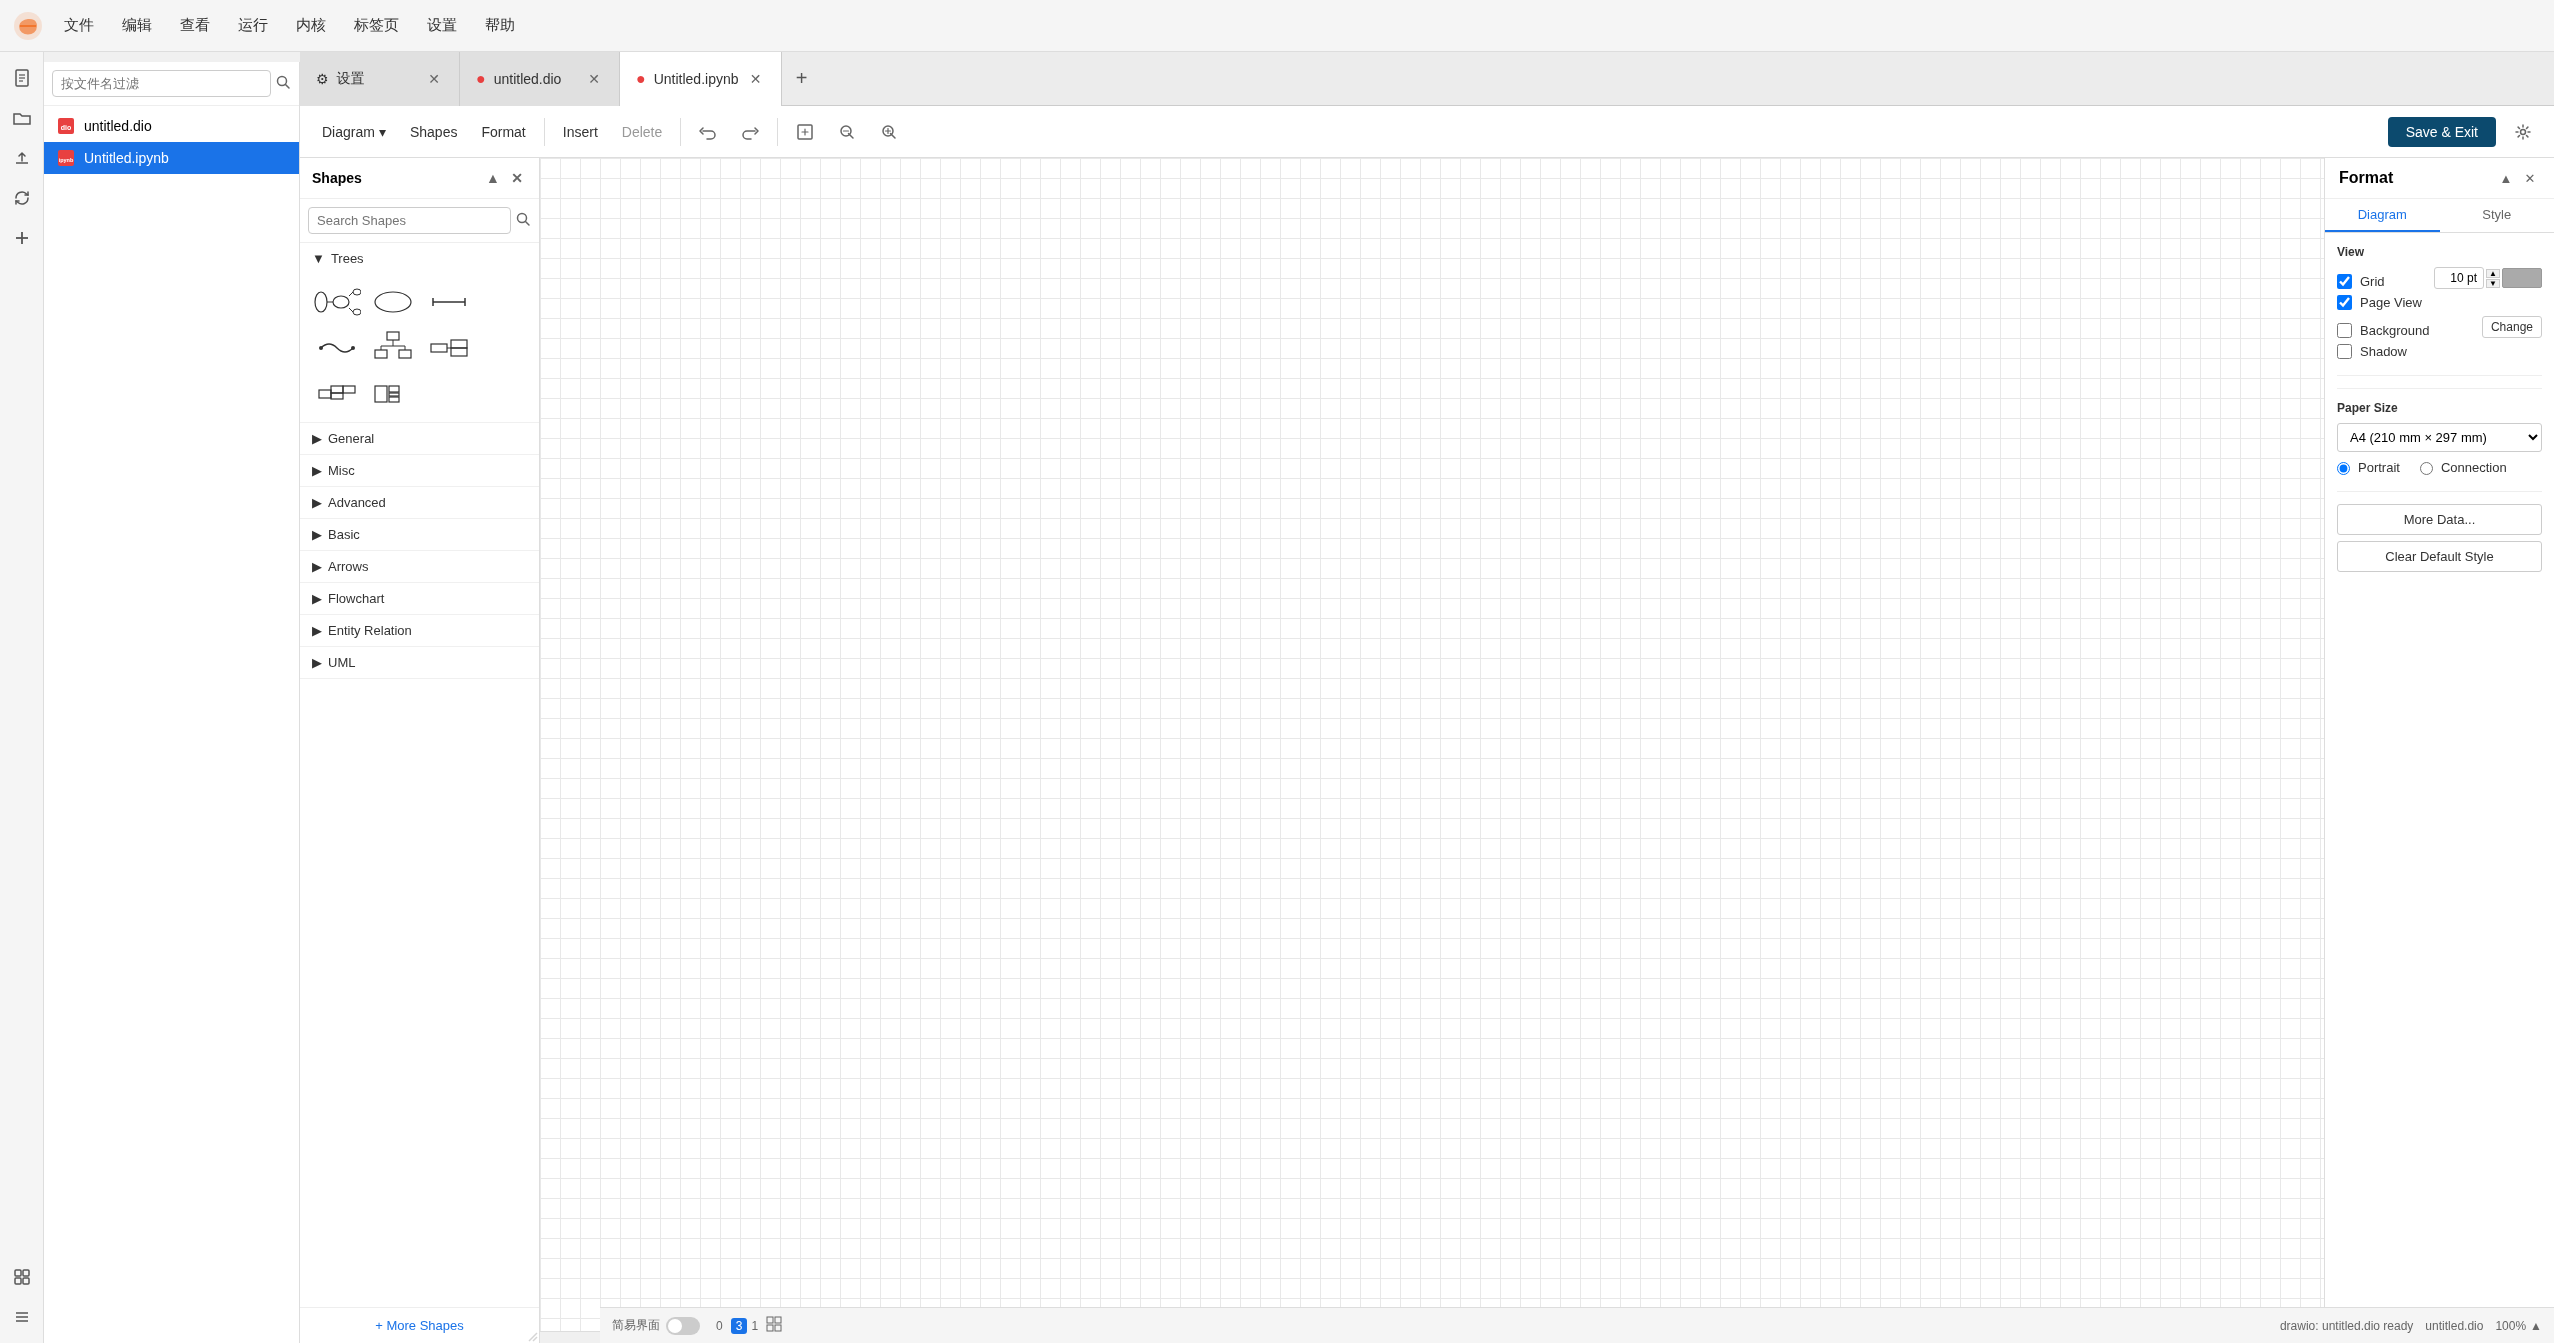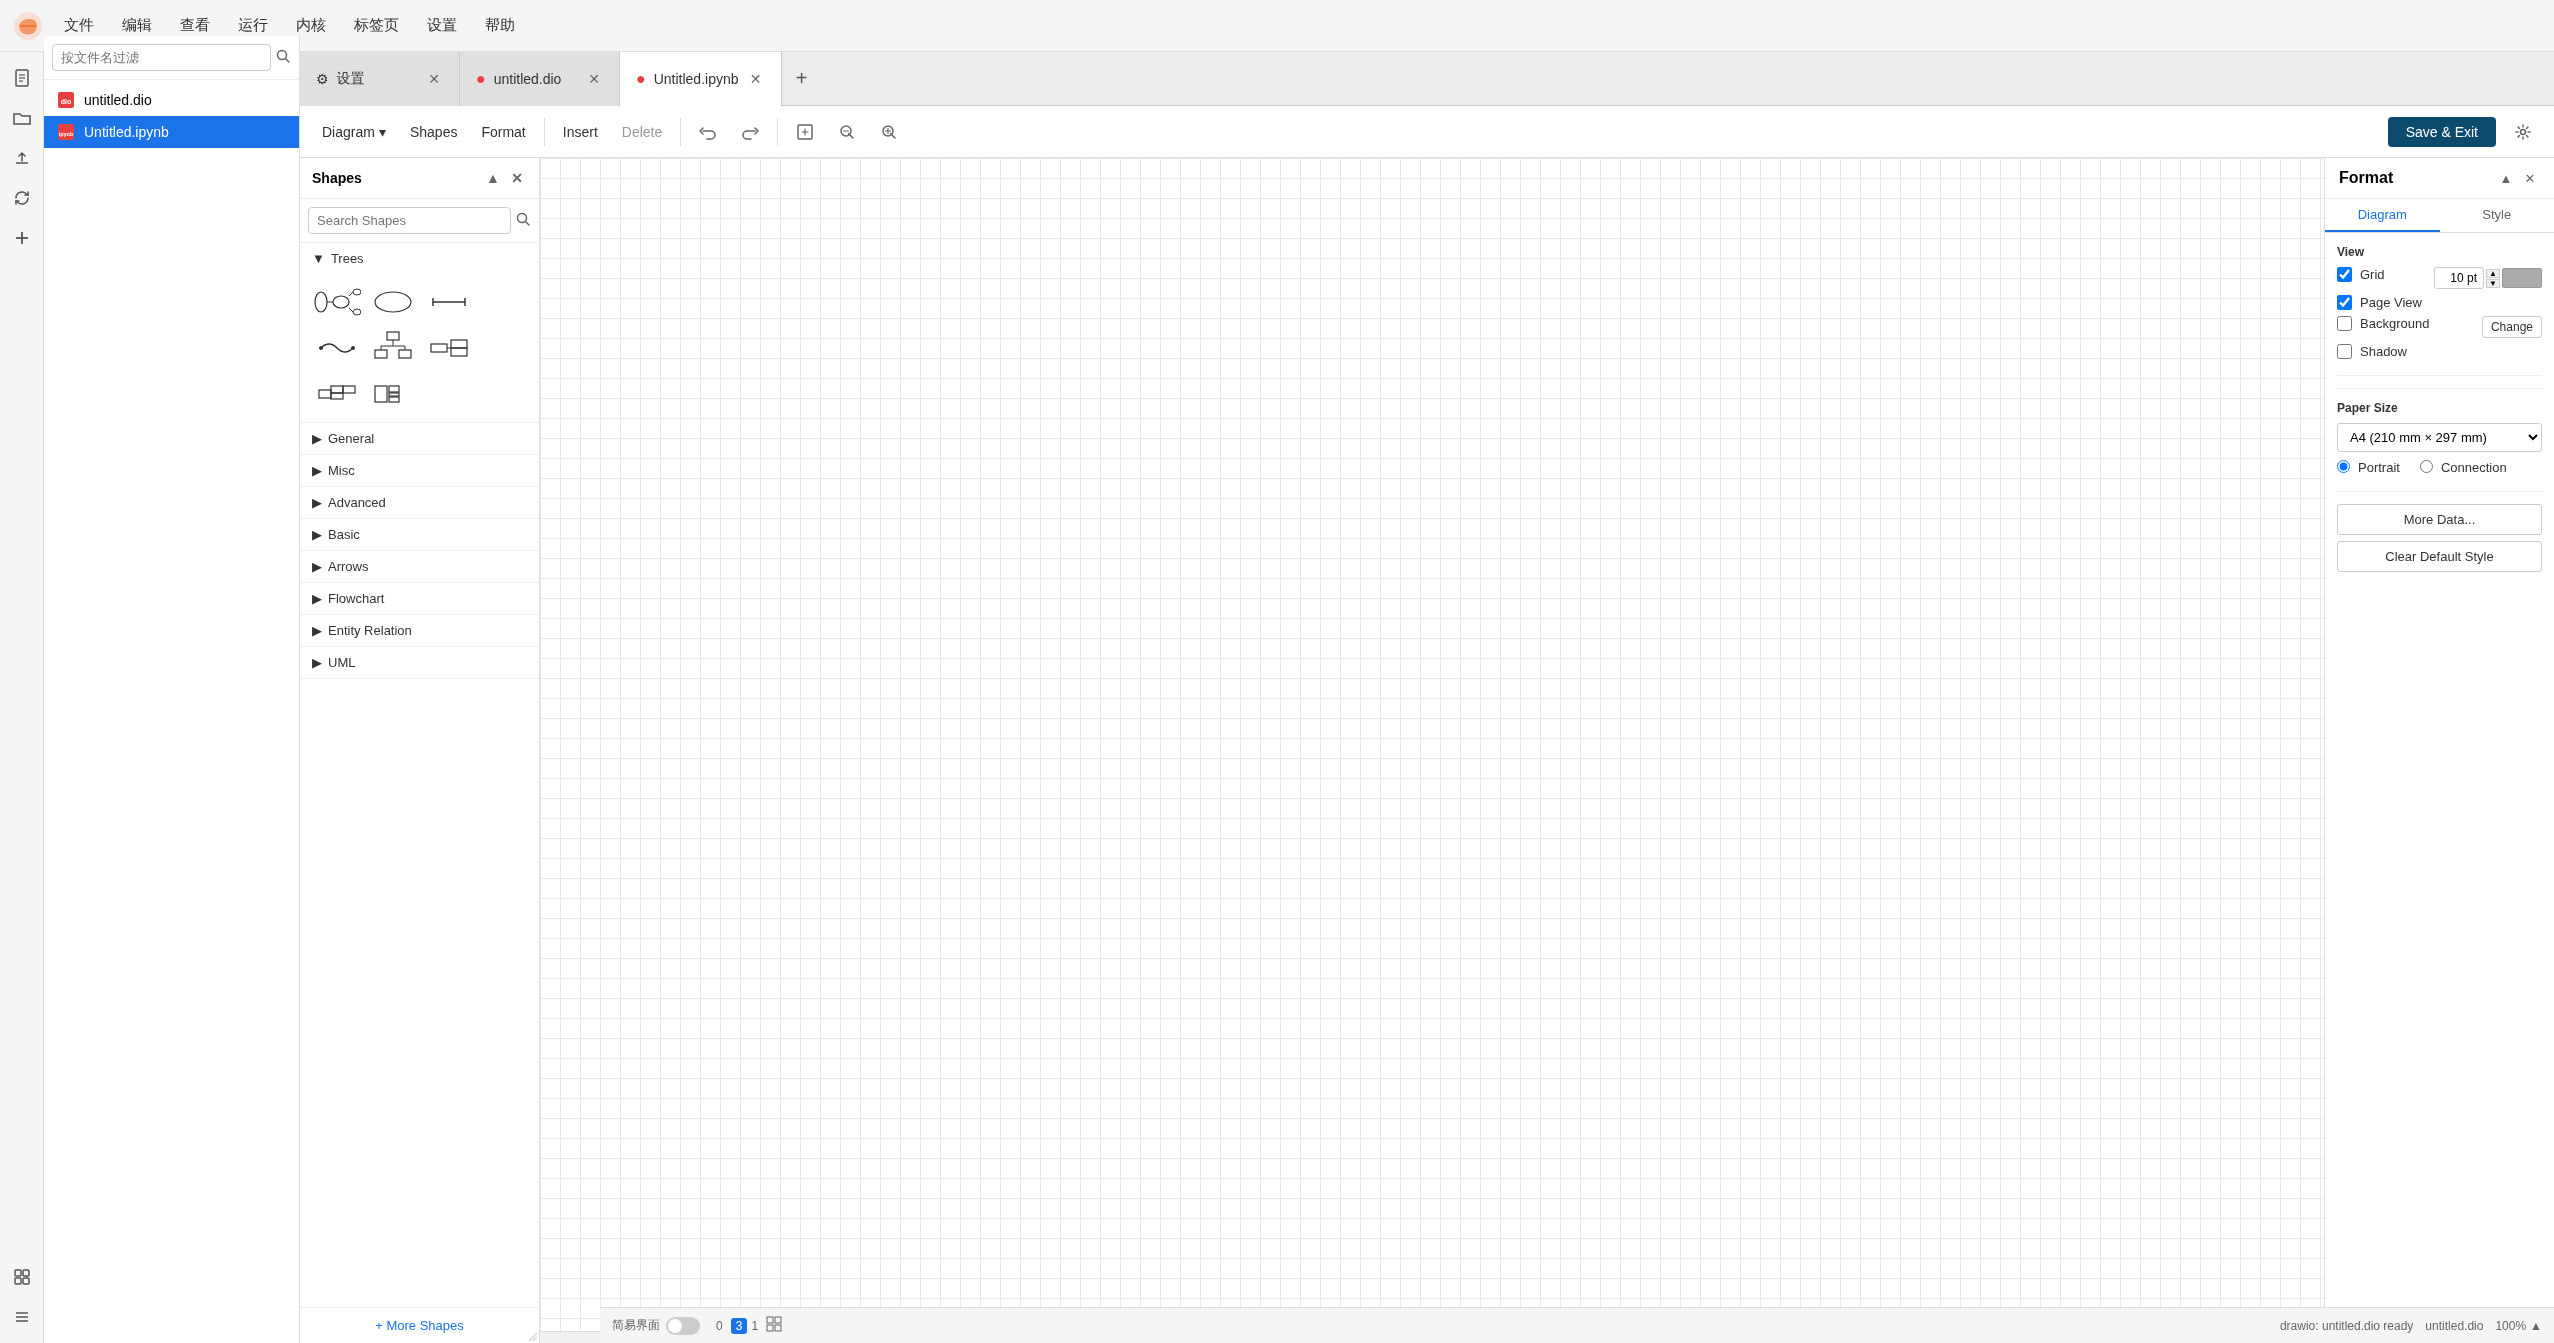--- a/index.html
+++ b/index.html
@@ -16,21 +16,21 @@
     .menu-item { padding: 6px 12px; cursor: pointer; border-radius: 4px; font-size: 15px; color: #333; }
     .sidebar-icons {
       position: absolute; left: 0; top: 52px; bottom: 0;
       width: 44px; background: #f5f5f5; border-right: 1px solid #ddd;
       display: flex; flex-direction: column; align-items: center; padding-top: 8px; gap: 4px; z-index: 10;
     }
     .sidebar-icon { width: 36px; height: 36px; display: flex; align-items: center; justify-content: center; border-radius: 4px; cursor: pointer; color: #555; }
 
     
     .file-panel {
-      position: absolute; left: 44px; top: 36px; bottom: 0;
+      position: absolute; left: 44px; top: 62px; bottom: 0;
       width: 256px; background: #fff; border-right: 1px solid #ddd;
       display: flex; flex-direction: column;
     }
     .file-search {
       padding: 8px; border-bottom: 1px solid #eee;
       display: flex; align-items: center;
     }
     .file-search input {
       flex: 1; border: 1px solid #ccc; border-radius: 4px; padding: 5px 8px;
       font-size: 13px; outline: none;
@@ -146,21 +146,21 @@
     .format-tabs { display: flex; border-bottom: 1px solid #ddd; }
     .format-tab {
       flex: 1; padding: 8px; text-align: center; cursor: pointer; font-size: 13px;
       border-bottom: 2px solid transparent; color: #666;
     }
     .format-tab.active { border-bottom-color: #1a73e8; color: #1a73e8; font-weight: 500; }
     .format-content { flex: 1; overflow-y: auto; padding: 12px; }
 
     .format-section { margin-bottom: 16px; }
     .format-section-title { font-size: 12px; font-weight: 600; color: #333; margin-bottom: 8px; }
-    .format-row { display: flex; align-items: flex-start; margin-bottom: 6px; gap: 8px; }
+    .format-row { display: flex; align-items: flex-end; margin-bottom: 6px; gap: 8px; }
     .format-checkbox { width: 15px; height: 15px; cursor: pointer; }
     .format-label { font-size: 13px; color: #333; }
     .format-input-small {
       width: 60px; border: 1px solid #ccc; border-radius: 3px; padding: 3px 6px;
       font-size: 12px; text-align: right;
     }
     .format-change-btn {
       border: 1px solid #ccc; background: #fff; border-radius: 3px; padding: 3px 8px;
       font-size: 12px; cursor: pointer; color: #333;
     }

